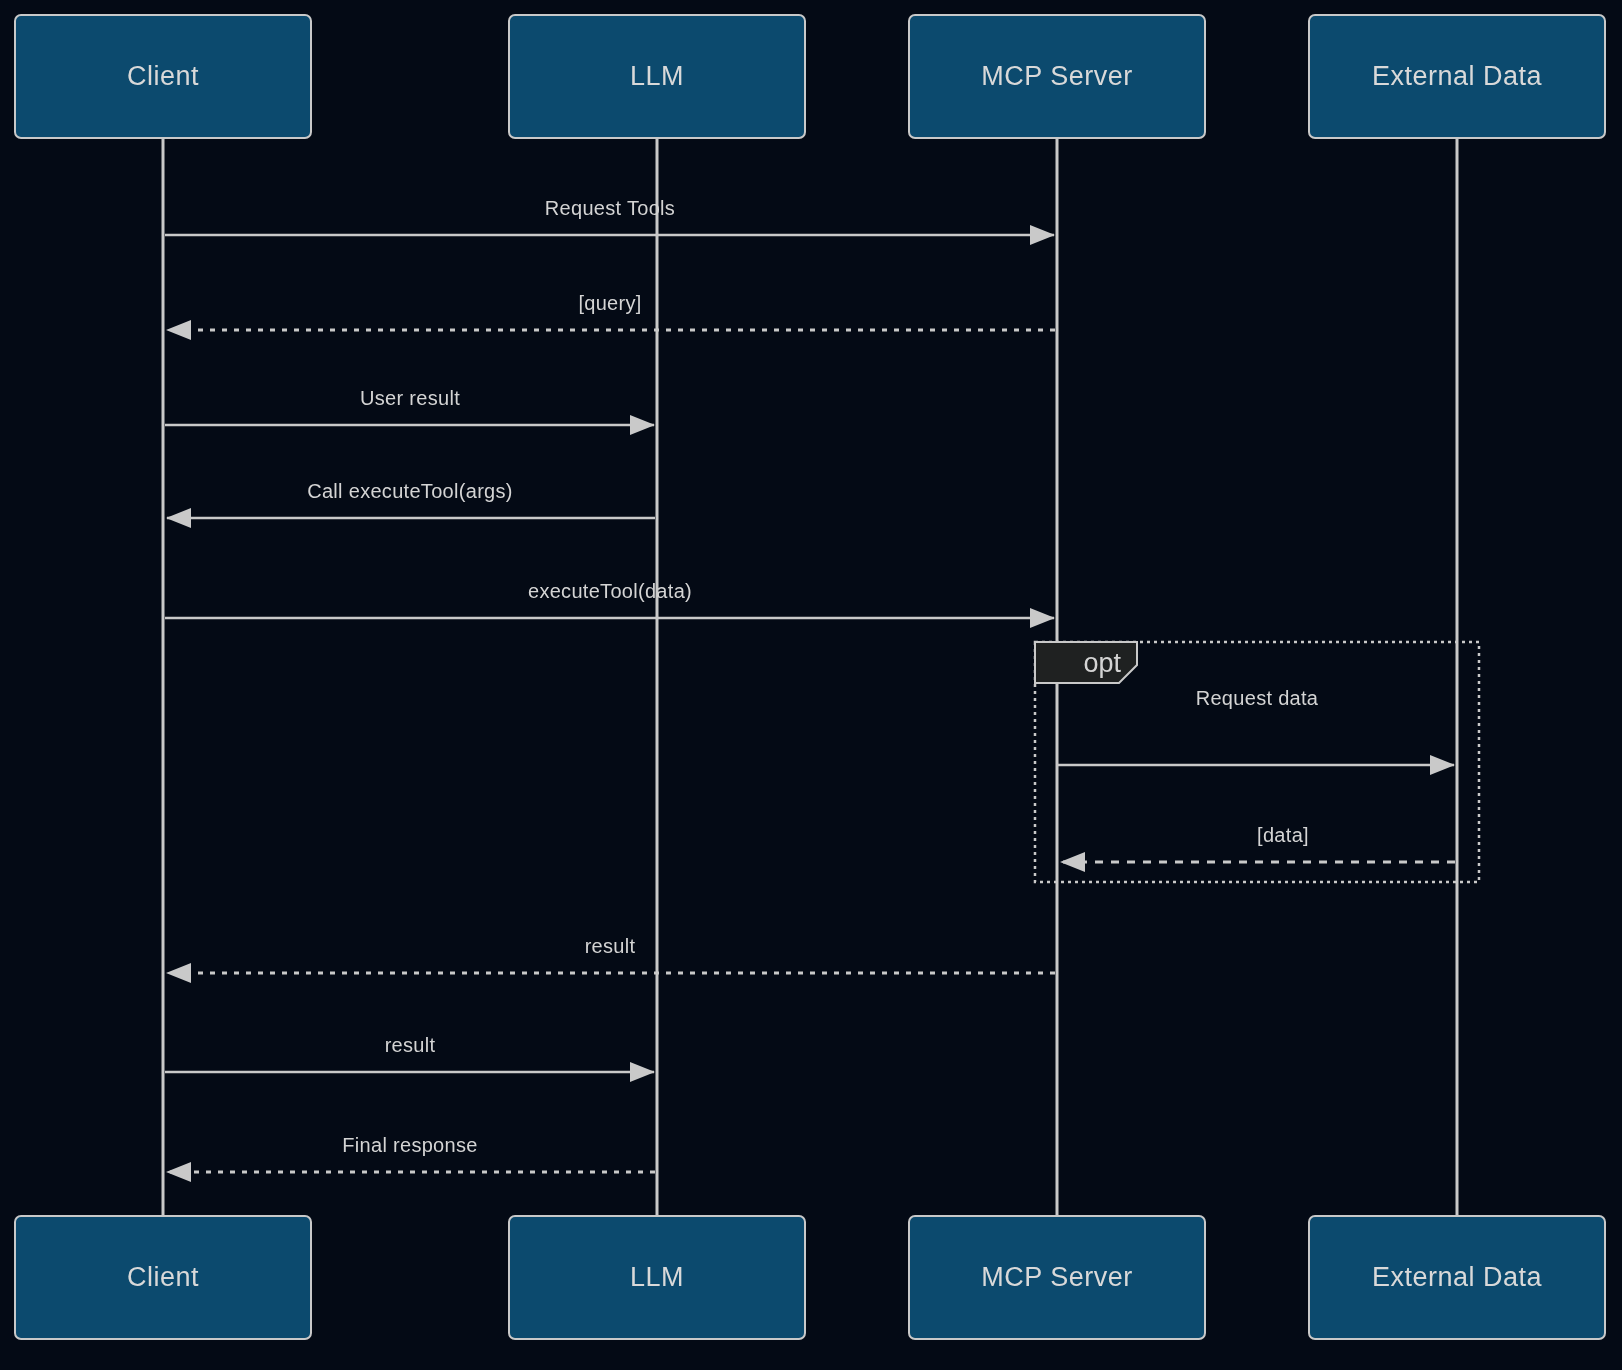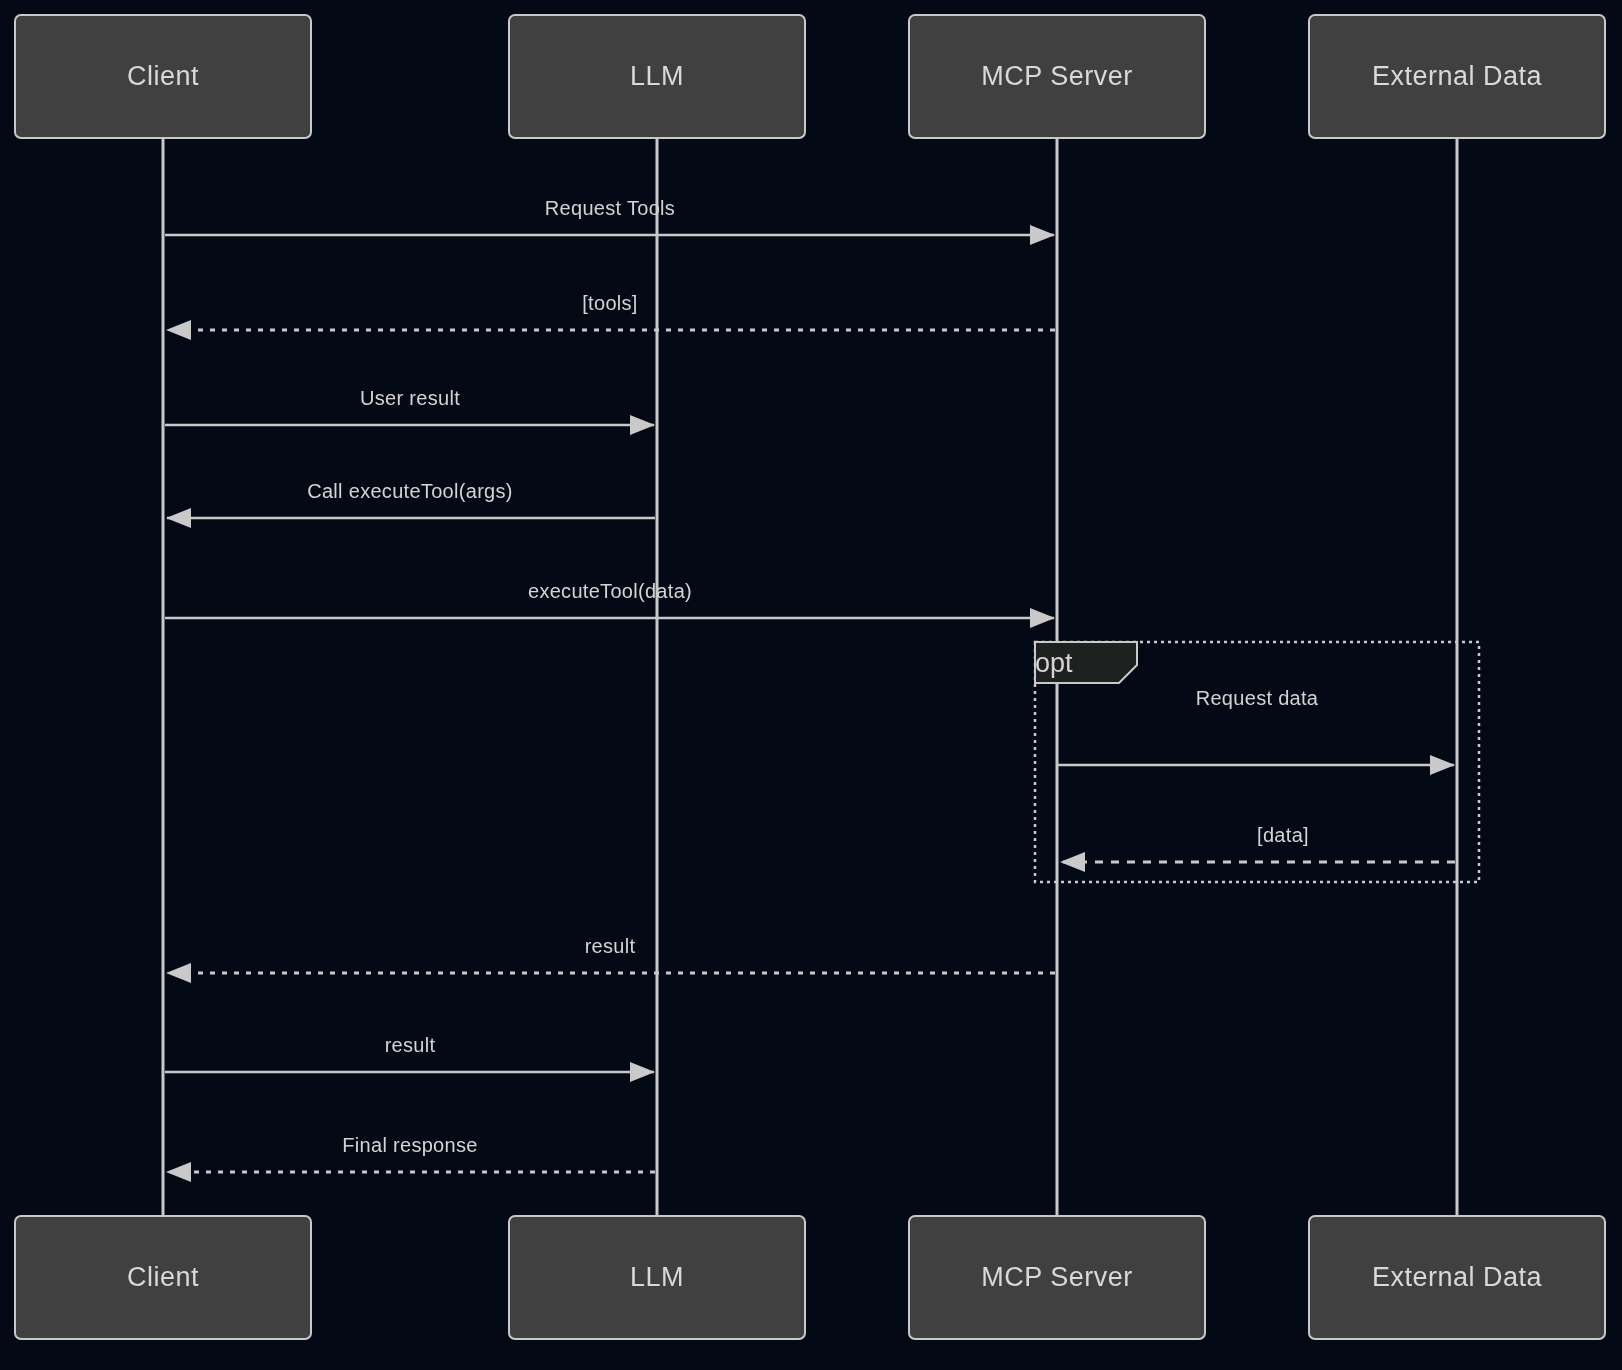--- a/index.html
+++ b/index.html
@@ -19,21 +19,21 @@
   }
   .diagram svg {
     position: absolute;
     left: 0;
     top: 0;
   }
   .actor-box {
     position: absolute;
     width: 298px;
     height: 125px;
-    background: #404040;
+    background: #0c4a6e;
     border: 2px solid #c9c9c9;
     border-radius: 7px;
     box-sizing: border-box;
     display: flex;
     align-items: center;
     justify-content: center;
     color: #d9d9d9;
     font-size: 27px;
     letter-spacing: 0.5px;
   }
@@ -45,21 +45,21 @@
     font-size: 20px;
     line-height: 38px;
     height: 38px;
     letter-spacing: 0.3px;
   }
   .opt-label {
     position: absolute;
     left: 1035px;
     top: 645px;
     width: 86px;
-    text-align: left;
+    text-align: right;
     color: #d4d4d4;
     font-size: 27px;
     line-height: 36px;
   }
 </style>
 </head>
 <body>
 
 <div class="diagram">
 
@@ -94,21 +94,21 @@
   <div class="actor-box" style="left:508px; top:14px;">LLM</div>
   <div class="actor-box" style="left:908px; top:14px;">MCP Server</div>
   <div class="actor-box" style="left:1308px; top:14px;">External Data</div>
 
   <div class="actor-box" style="left:14px; top:1215px;">Client</div>
   <div class="actor-box" style="left:508px; top:1215px;">LLM</div>
   <div class="actor-box" style="left:908px; top:1215px;">MCP Server</div>
   <div class="actor-box" style="left:1308px; top:1215px;">External Data</div>
 
   <div class="msg-label" style="left:290px; top:189px;">Request Tools</div>
-  <div class="msg-label" style="left:290px; top:284px;">[tools]</div>
+  <div class="msg-label" style="left:290px; top:284px;">[query]</div>
   <div class="msg-label" style="left:90px; top:379px;">User result</div>
   <div class="msg-label" style="left:90px; top:472px;text-align:center;">Call executeTool(args)</div>
   <div class="msg-label" style="left:290px; top:572px;">executeTool(data)</div>
   <div class="msg-label" style="left:937px; top:679px;">Request data</div>
   <div class="msg-label" style="left:963px; top:816px;">[data]</div>
   <div class="msg-label" style="left:290px; top:927px;">result</div>
   <div class="msg-label" style="left:90px; top:1026px;">result</div>
   <div class="msg-label" style="left:90px; top:1126px;">Final response</div>
 
   <div class="opt-label">opt</div>

